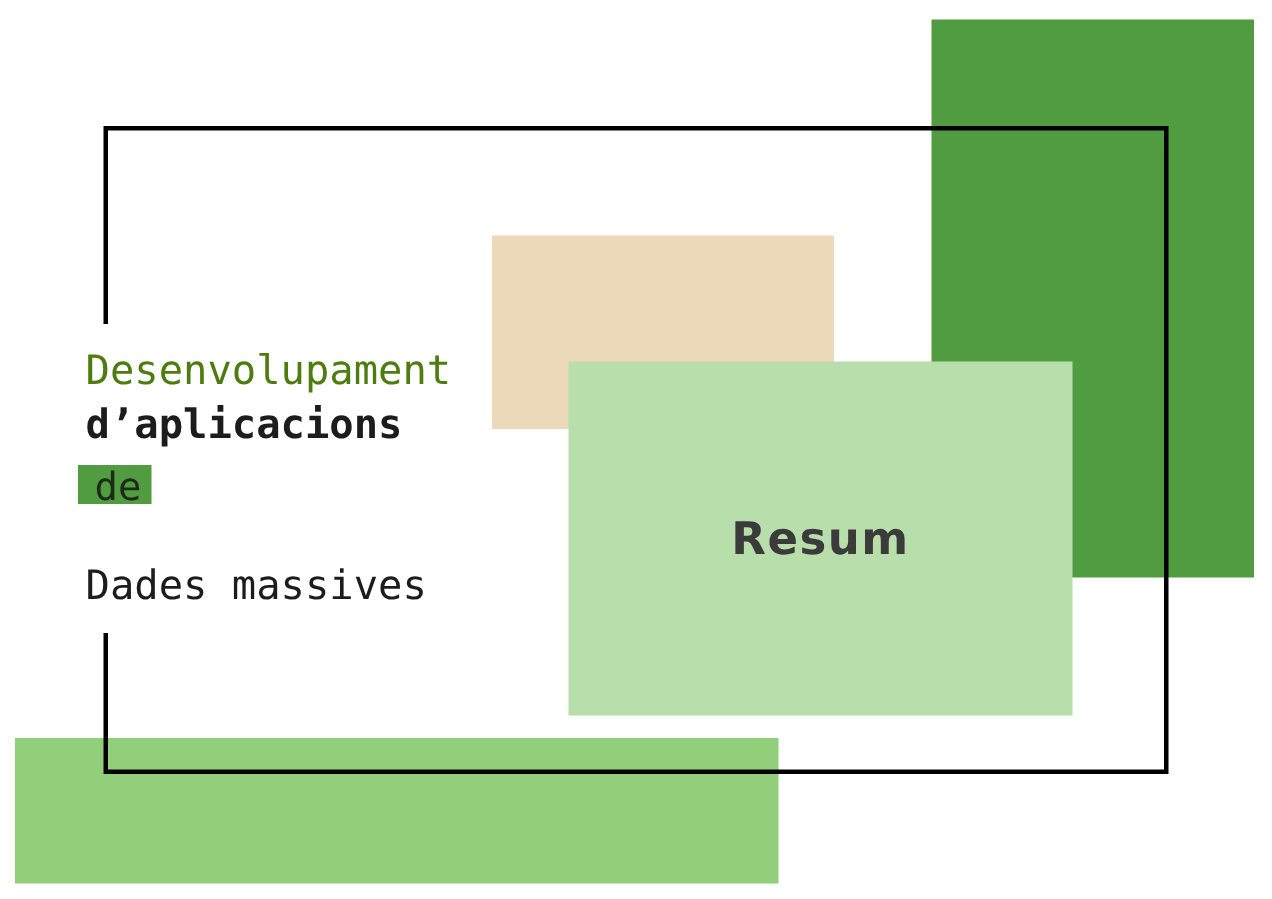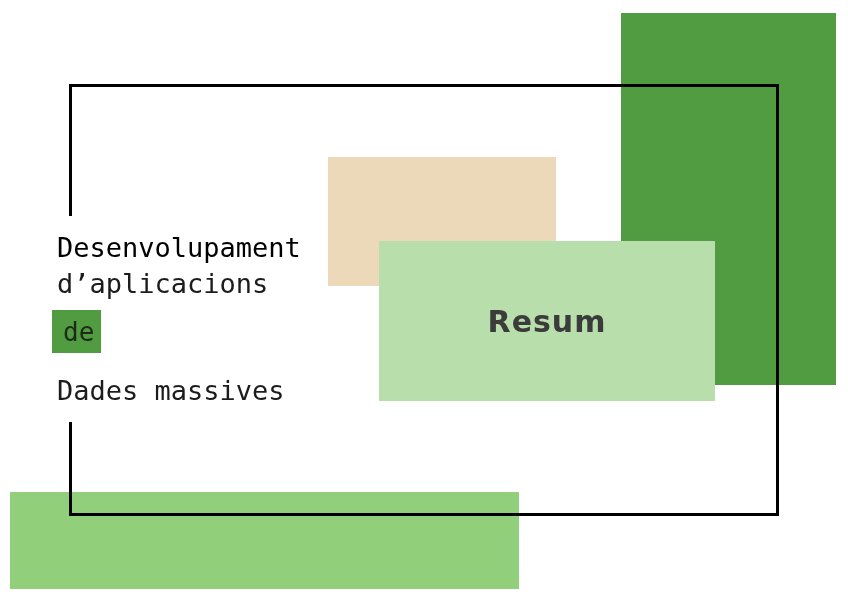--- a/index.html
+++ b/index.html
@@ -25,21 +25,21 @@
     z-index: 1;
   }
   .rect-beige {
     left: 328px; top: 157px;
     width: 228px; height: 129px;
     background: #ecd9b9;
     z-index: 2;
   }
   .summary-card {
     left: 379px; top: 241px;
-    width: 336px; height: 160px;
+    width: 336px; height: 236px;
     background: #b8dfab;
     z-index: 3;
     display: flex;
     align-items: center;
     justify-content: center;
   }
   .summary-card-label {
     font-family: "DejaVu Sans", sans-serif;
     font-weight: 800;
     font-size: 30px;
@@ -76,24 +76,24 @@
     line-height: 27px;
     white-space: nowrap;
     color: #1c1c1c;
   }
   .title-line-1 { top: 18px; }
   .title-line-2 { top: 54px; }
   .title-line-3 { top: 150px; }
   .title-connector-box {
     position: absolute;
     left: 8px; top: 94px;
-    width: 49px; height: 43px;
+    width: 49px; height: 26px;
     background: #519c40;
     display: flex;
-    align-items: center;
+    align-items: flex-start;
   }
   .title-connector-text {
     font-family: "DejaVu Sans Mono", monospace;
     font-size: 26px;
     color: #1e2a18;
     padding-left: 11px;
   }
 </style>
 </head>
 <body>
@@ -106,21 +106,21 @@
 
   <div class="rect summary-card" style="background: rgb(184, 223, 171);">
     <span class="summary-card-label" style="color: rgb(59, 59, 59);">Resum</span>
   </div>
 
   <div class="rect rect-medium-green" style="background: rgb(145, 207, 123);"></div>
 
   <div class="frame-border" style="border-color: rgb(0, 0, 0);"></div>
 
   <div class="title-block">
-    <div class="title-line title-line-1" style="color: #000000; text-align: right;">Desenvolupament</div>
-    <div class="title-line title-line-2" style="color: rgb(28, 28, 28);">d’aplicacions</div>
+    <div class="title-line title-line-1" style="color: #4d7c0f; text-align: right;">Desenvolupament</div>
+    <div class="title-line title-line-2" style="color: rgb(28, 28, 28); font-weight: bold;">d’aplicacions</div>
     <div class="title-connector-box" style="background: rgb(81, 156, 64);">
       <span class="title-connector-text">de</span>
     </div>
     <div class="title-line title-line-3" style="color: rgb(28, 28, 28); margin-top: 11px;">Dades massives</div>
   </div>
 
 </div>
 
 </body></html>

